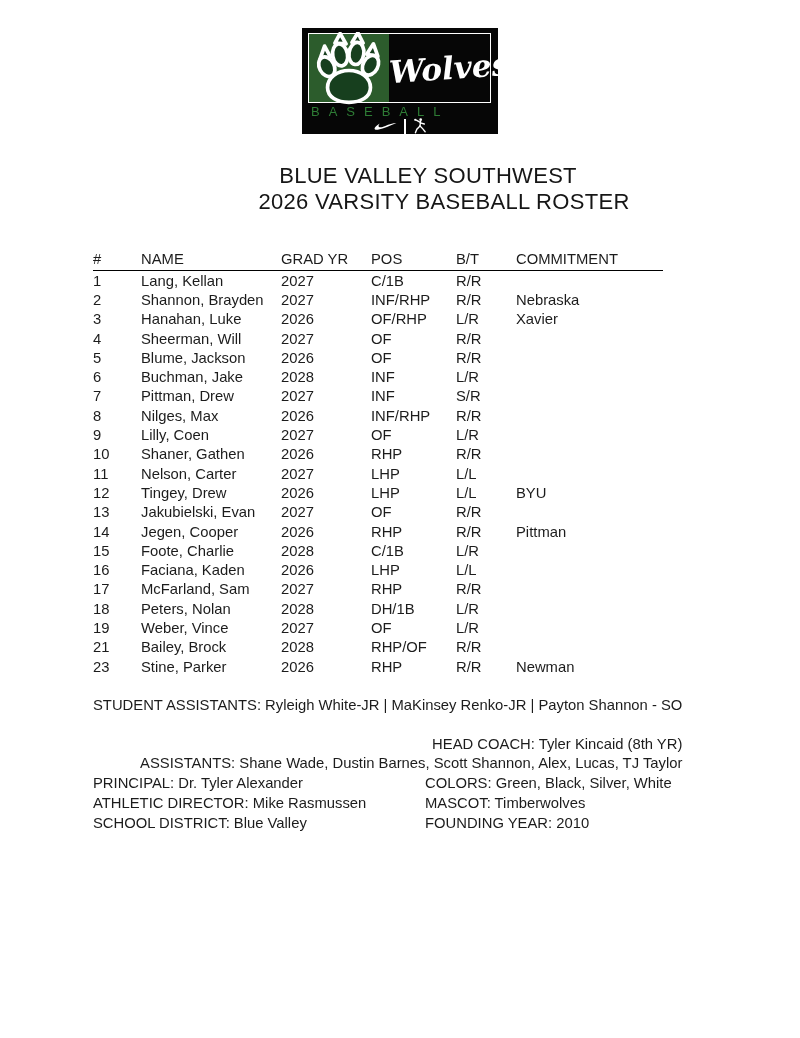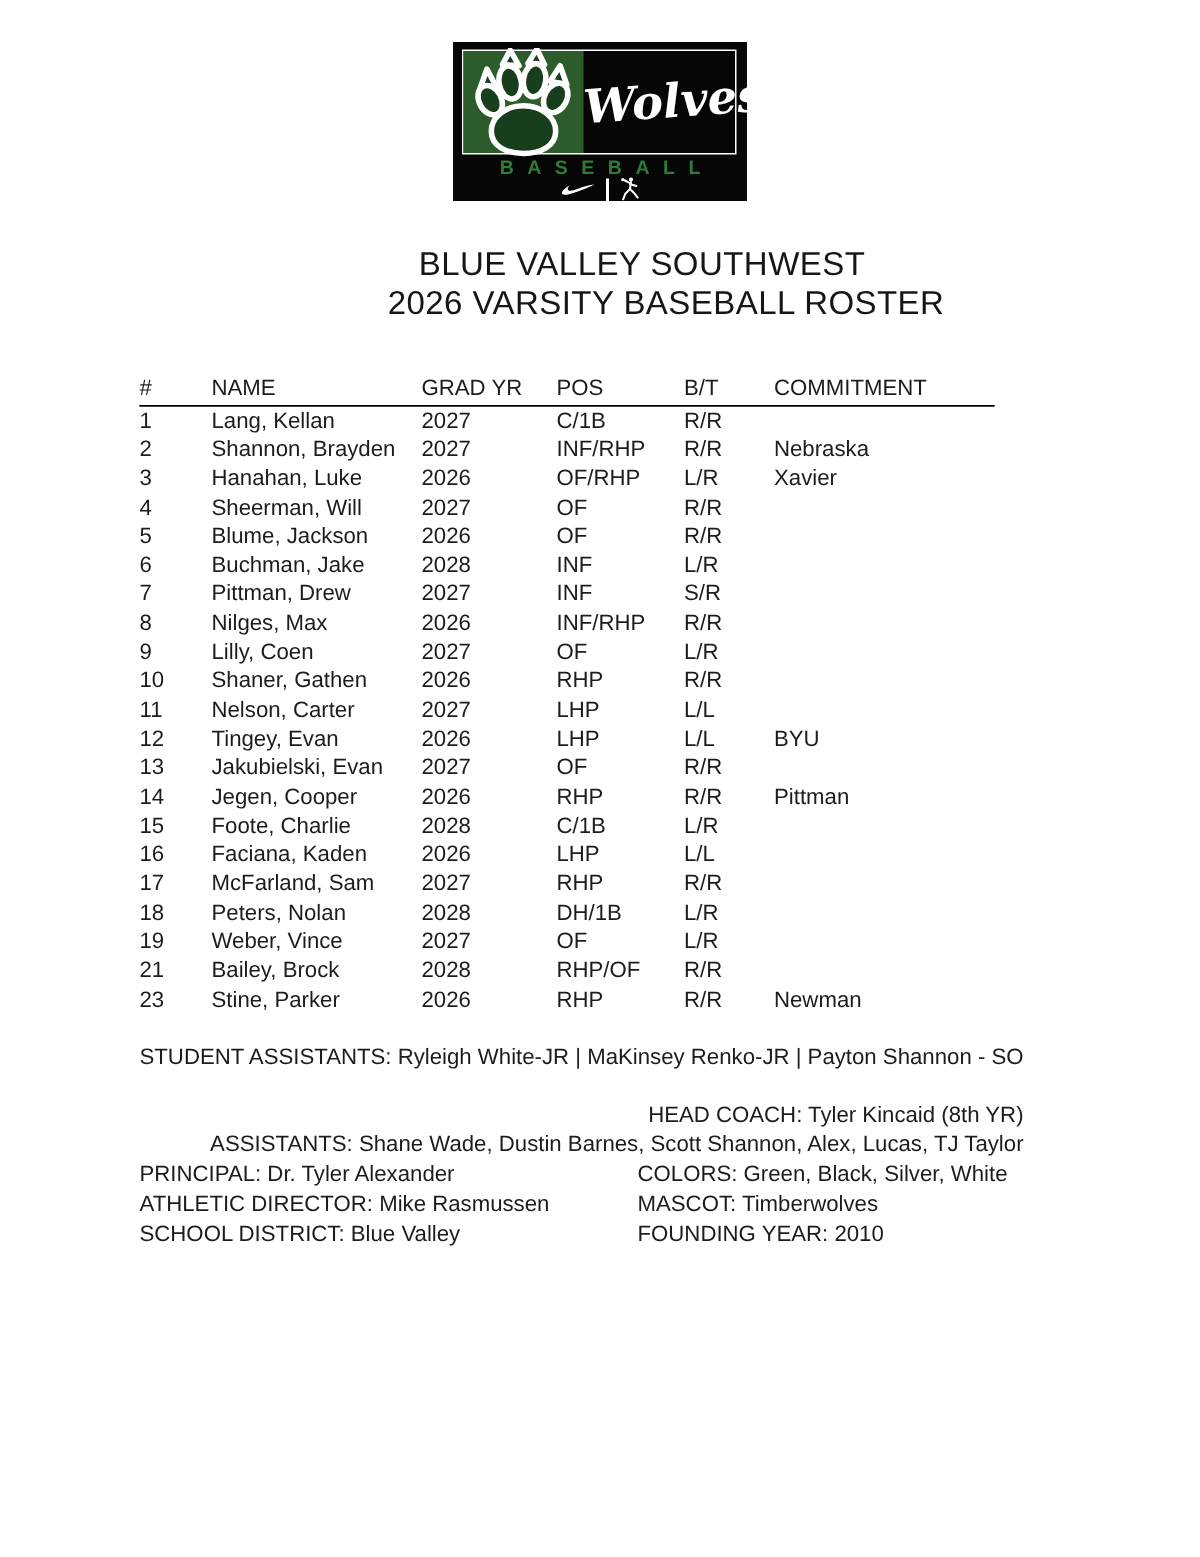--- a/index.html
+++ b/index.html
@@ -18,22 +18,22 @@
     border:1.5px solid #ffffff; display:flex; background:#060606;
   }
   .paw-box { width:80px; height:100%; background:#2c5c2c; position:relative; flex:none; }
   .paw-box svg { position:absolute; left:2px; top:-2px; width:76px; height:74px; }
   .wordmark { flex:1; display:flex; align-items:center; justify-content:center; overflow:visible; }
   .wordmark span {
     font-family:"DejaVu Serif", serif; font-style:italic; font-weight:bold;
     color:#ffffff; font-size:31px; transform:rotate(-4deg); white-space:nowrap;
   }
   .logo-baseball {
-    position:absolute; left:0; top:76px; width:100%; text-align:center;
-    color:#2e7c35; font-size:13px; font-weight:bold; letter-spacing:9px;
+    position:absolute; left:0; top:76px; width:100%; 
+    color:#2e7c35; font-size:13px; font-weight:normal; letter-spacing:9px;
     text-indent:9px; white-space:nowrap;
   }
   .logo-brands {
     position:absolute; left:0; top:91px; width:100%; height:14px;
     display:flex; align-items:center; justify-content:center; gap:7px;
   }
   .brand-divider { width:1.5px; height:15px; background:#ffffff; }
 
   
   .title-line {
@@ -232,21 +232,21 @@
       <td>11</td>
       <td>Nelson, Carter</td>
       <td>2027</td>
       <td>LHP</td>
       <td>L/L</td>
       <td></td>
     </tr>
 
     <tr>
       <td>12</td>
-      <td>Tingey, Evan</td>
+      <td>Tingey, Drew</td>
       <td>2026</td>
       <td>LHP</td>
       <td>L/L</td>
       <td>BYU</td>
     </tr>
 
     <tr>
       <td>13</td>
       <td>Jakubielski, Evan</td>
       <td>2027</td>

